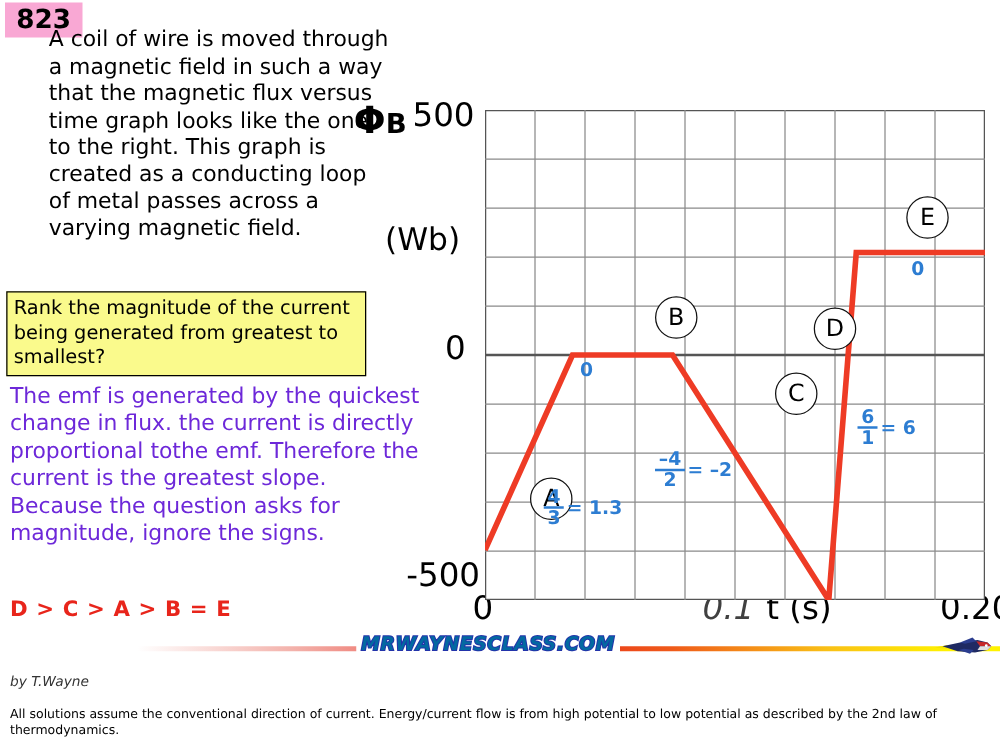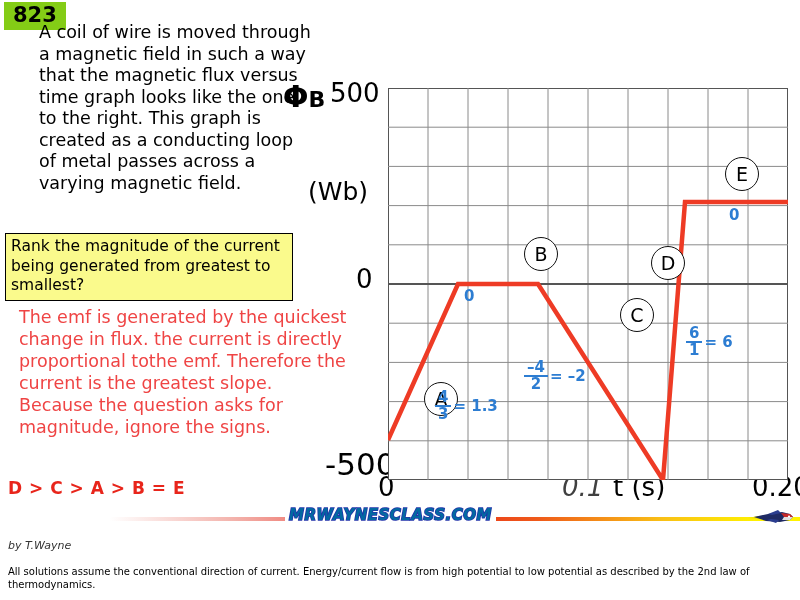--- a/index.html
+++ b/index.html
@@ -8,21 +8,21 @@
     background:#ffffff;
     font-family:"DejaVu Sans","Liberation Sans",sans-serif;
     position:relative;
     overflow:hidden;
   }
   .abs{position:absolute;}
 
   
   #badge{
     left:4px;top:2px;
-    background:#84cc16;
+    background:#f9a8d4;
     color:#000;
     font-weight:bold;
     font-size:21px;
     line-height:1;
     padding:3px 9px 4px 9px;
     font-family:"DejaVu Sans","Liberation Sans",sans-serif;
   }
 
   
   #stem{
@@ -41,24 +41,23 @@
     box-sizing:border-box;
     padding:3px 4px 4px 5px;
     font-size:15.5px;
     line-height:1.26;
     color:#000;
   }
 
   
   #solution{
     left:8px;top:306px;width:330px;
-    color:#ef4444;
+    color:#6d28d9;
     font-size:17.5px;
     line-height:1.26;
-    margin-left:11px;
   }
   #answer{
     left:8px;top:478px;
     color:#E8251B;
     font-size:17px;
     font-weight:bold;
     letter-spacing:.5px;
   }
 
   
@@ -76,21 +75,21 @@
     left:283px;top:82px;
     font-weight:bold;font-size:30px;color:#000;line-height:1;
   }
   #phiLabel .sub{font-size:22px;}
   #wbLabel{
     left:308px;top:132px;
     font-size:25px;color:#000;line-height:1;margin-top:47px;
   }
   #yTop{left:330px;top:78px;font-size:26px;color:#000;}
   #yZero{left:356px;top:264px;font-size:26px;color:#000;}
-  #yBot{left:325px;top:446px;font-size:31px;color:#000;}
+  #yBot{left:325px;top:446px;font-size:26px;color:#000;}
   #xZero{left:378px;top:472px;font-size:26px;color:#000;}
   #xMid{left:562px;top:472px;font-size:26px;color:#404040;font-style:italic;}
   #xMidUnit{left:613px;top:472px;font-size:26px;color:#000;}
   #xEnd{left:752px;top:472px;font-size:26px;color:#000;}
 
   
   .reglbl{
     width:34px;height:34px;border-radius:50%;
     border:1.6px solid #111;background:#fff;
     font-size:19px;color:#000;

